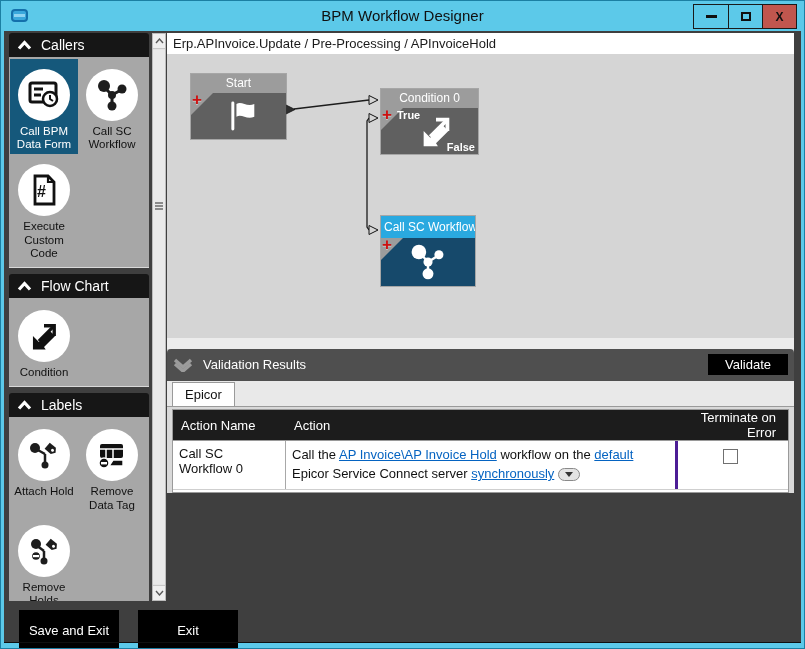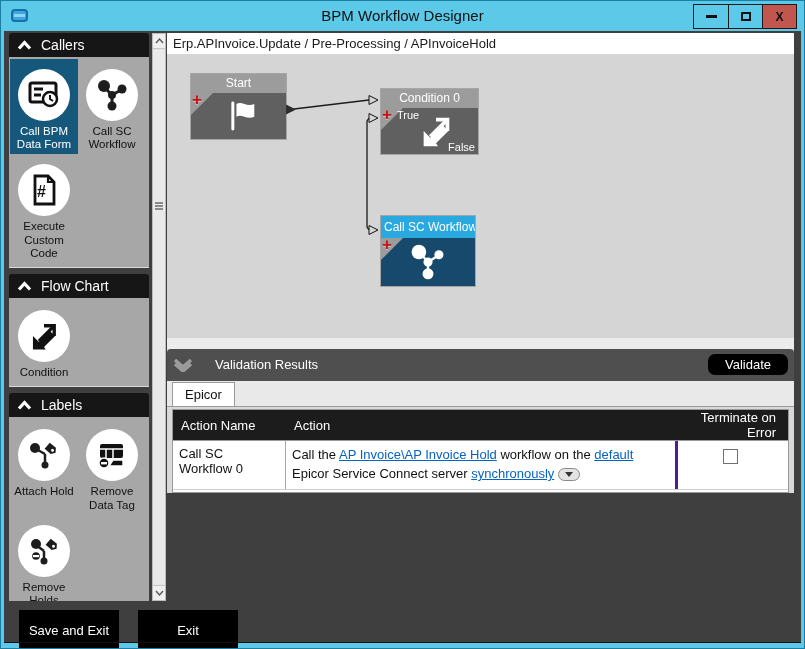--- a/index.html
+++ b/index.html
@@ -53,31 +53,31 @@
   .node{position:absolute;box-shadow:0 0 0 1px rgba(80,80,80,.35);}
   .node-header{height:19px;background:#9c9c9c;color:#fff;font-size:12px;text-align:center;
     line-height:19px;white-space:nowrap;overflow:hidden;}
   .node-body{position:relative;background:#606060;}
   .node.selected .node-header{background:#2aa9e0;text-align:left;padding-left:3px;}
   .node.selected .node-body{background:#16496b;}
   .corner{position:absolute;left:0;top:0;width:0;height:0;
     border-top:22px solid #9c9c9c;border-right:22px solid transparent;}
   .plus{position:absolute;left:1px;top:-3px;color:#cc1111;font-size:17px;font-weight:bold;
     text-shadow:0 1px 0 rgba(255,255,255,.4);}
-  .tf{position:absolute;color:#fff;font-size:11px;}
+  .tf{position:absolute;color:#fff;font-size:11px;font-weight:bold;}
   .t-true{left:16px;top:1px;}
   .t-false{right:3px;bottom:1px;}
   .node-icon-center{position:absolute;left:0;top:0;right:0;bottom:0;display:flex;align-items:center;justify-content:center;}
   .wires{position:absolute;left:0;top:0;width:100%;height:100%;pointer-events:none;}
   
   .gap-strip{height:12px;background:#ececec;}
   .vheader{height:33px;background:#4f4f4f;border-radius:4px 4px 0 0;display:flex;align-items:center;
-    color:#fff;font-size:13px;padding:0 6px 0 6px;gap:12px;}
+    color:#fff;font-size:13px;padding:0 6px 0 6px;}
   .vheader .chev{margin-right:10px;}
-  .validate-btn{margin-left:auto;background:#000;color:#fff;font-size:13px;padding:3px 17px;cursor:default;border-radius:7px;}
+  .validate-btn{margin-left:auto;background:#000;color:#fff;font-size:13px;padding:3px 17px;cursor:default;}
   .tabs-row{height:27px;background:#e9e9e9;display:flex;align-items:flex-end;padding-left:5px;}
   .tab{background:#fff;border:1px solid #9a9a9a;border-bottom:none;font-size:13px;color:#111;
     padding:4px 12px 4px 12px;cursor:default;}
   .table-area{flex:1;background:#d9d9d9;border-top:1px solid #9a9a9a;padding:2px 4px 0 5px;}
   .grid{width:617px;border:1px solid #9a9a9a;background:#d9d9d9;}
   .grid-header{display:flex;background:#1c1c1c;color:#fff;height:30px;align-items:center;font-size:13px;}
   .gc1{width:113px;padding-left:8px;}
   .gc2{width:392px;padding-left:8px;}
   .gc3{width:104px;text-align:right;padding-right:6px;}
   .grid-row{display:flex;background:#fff;border-top:1px solid #9a9a9a;font-size:13px;color:#111;}

